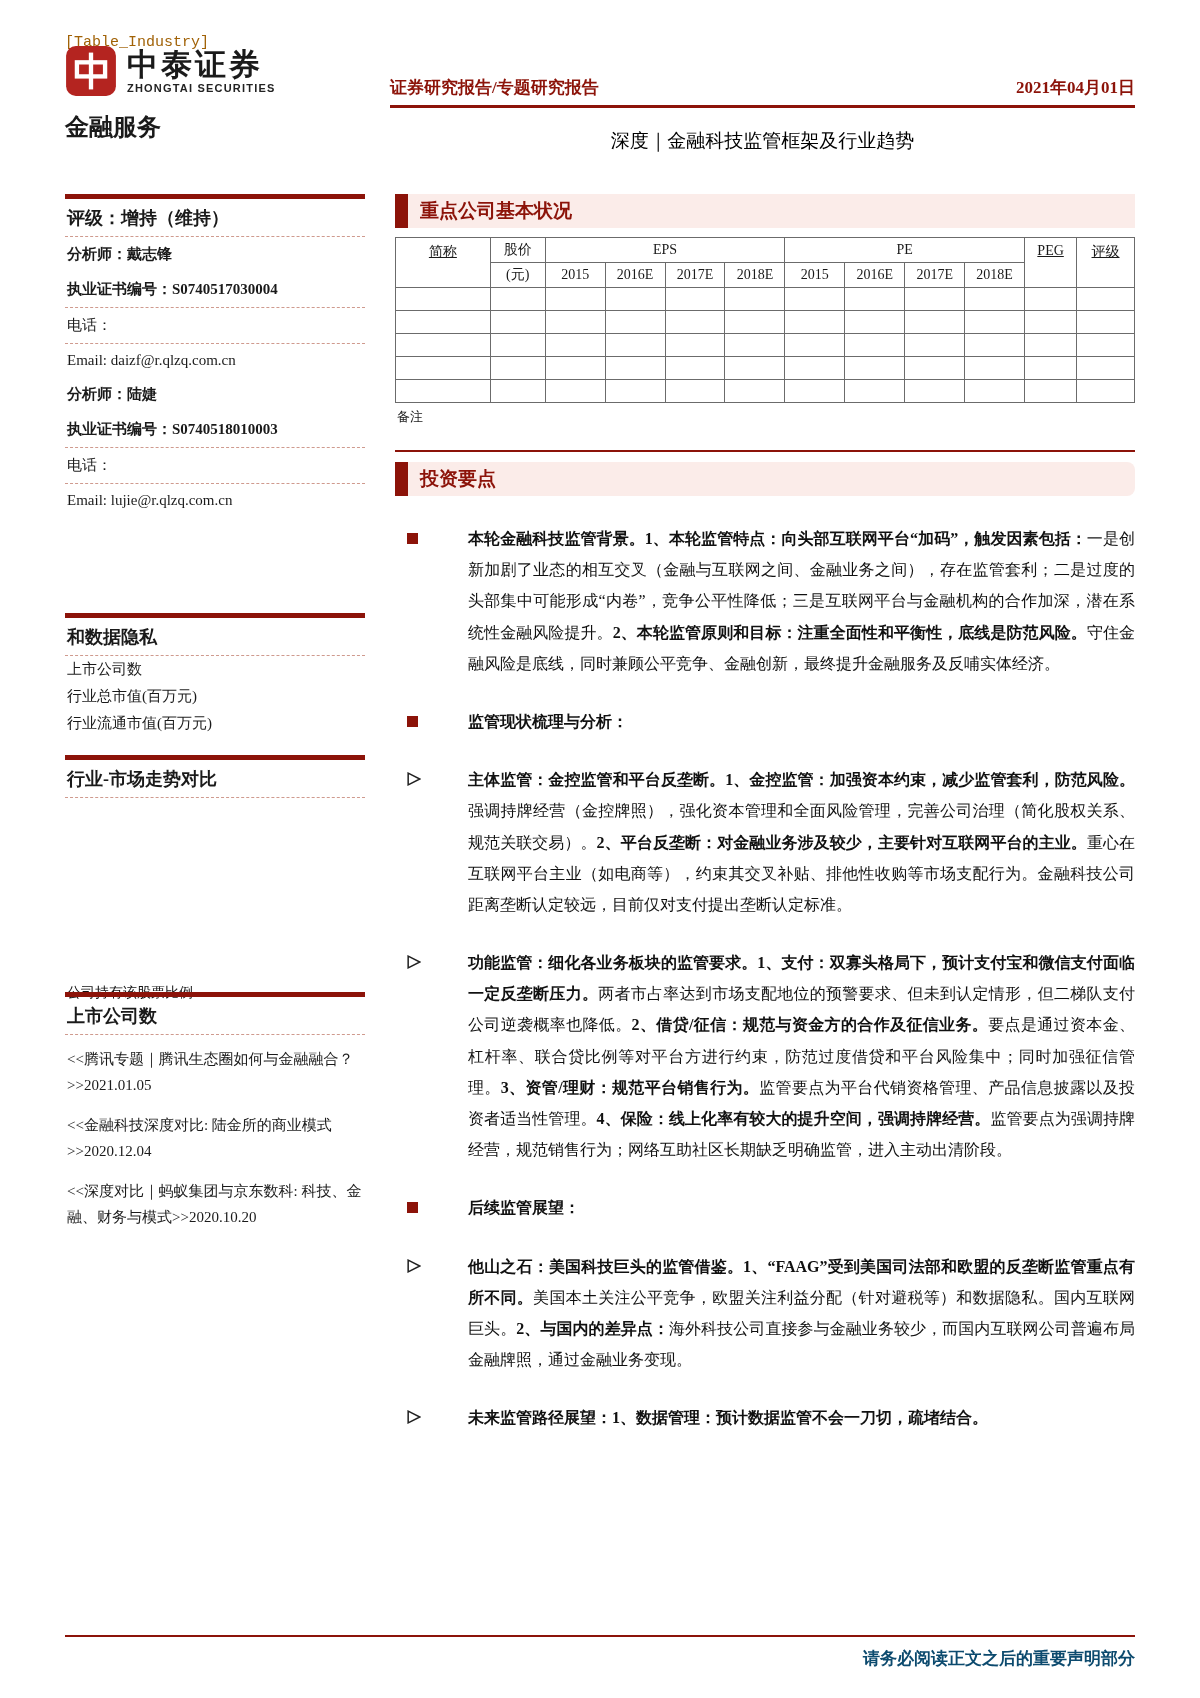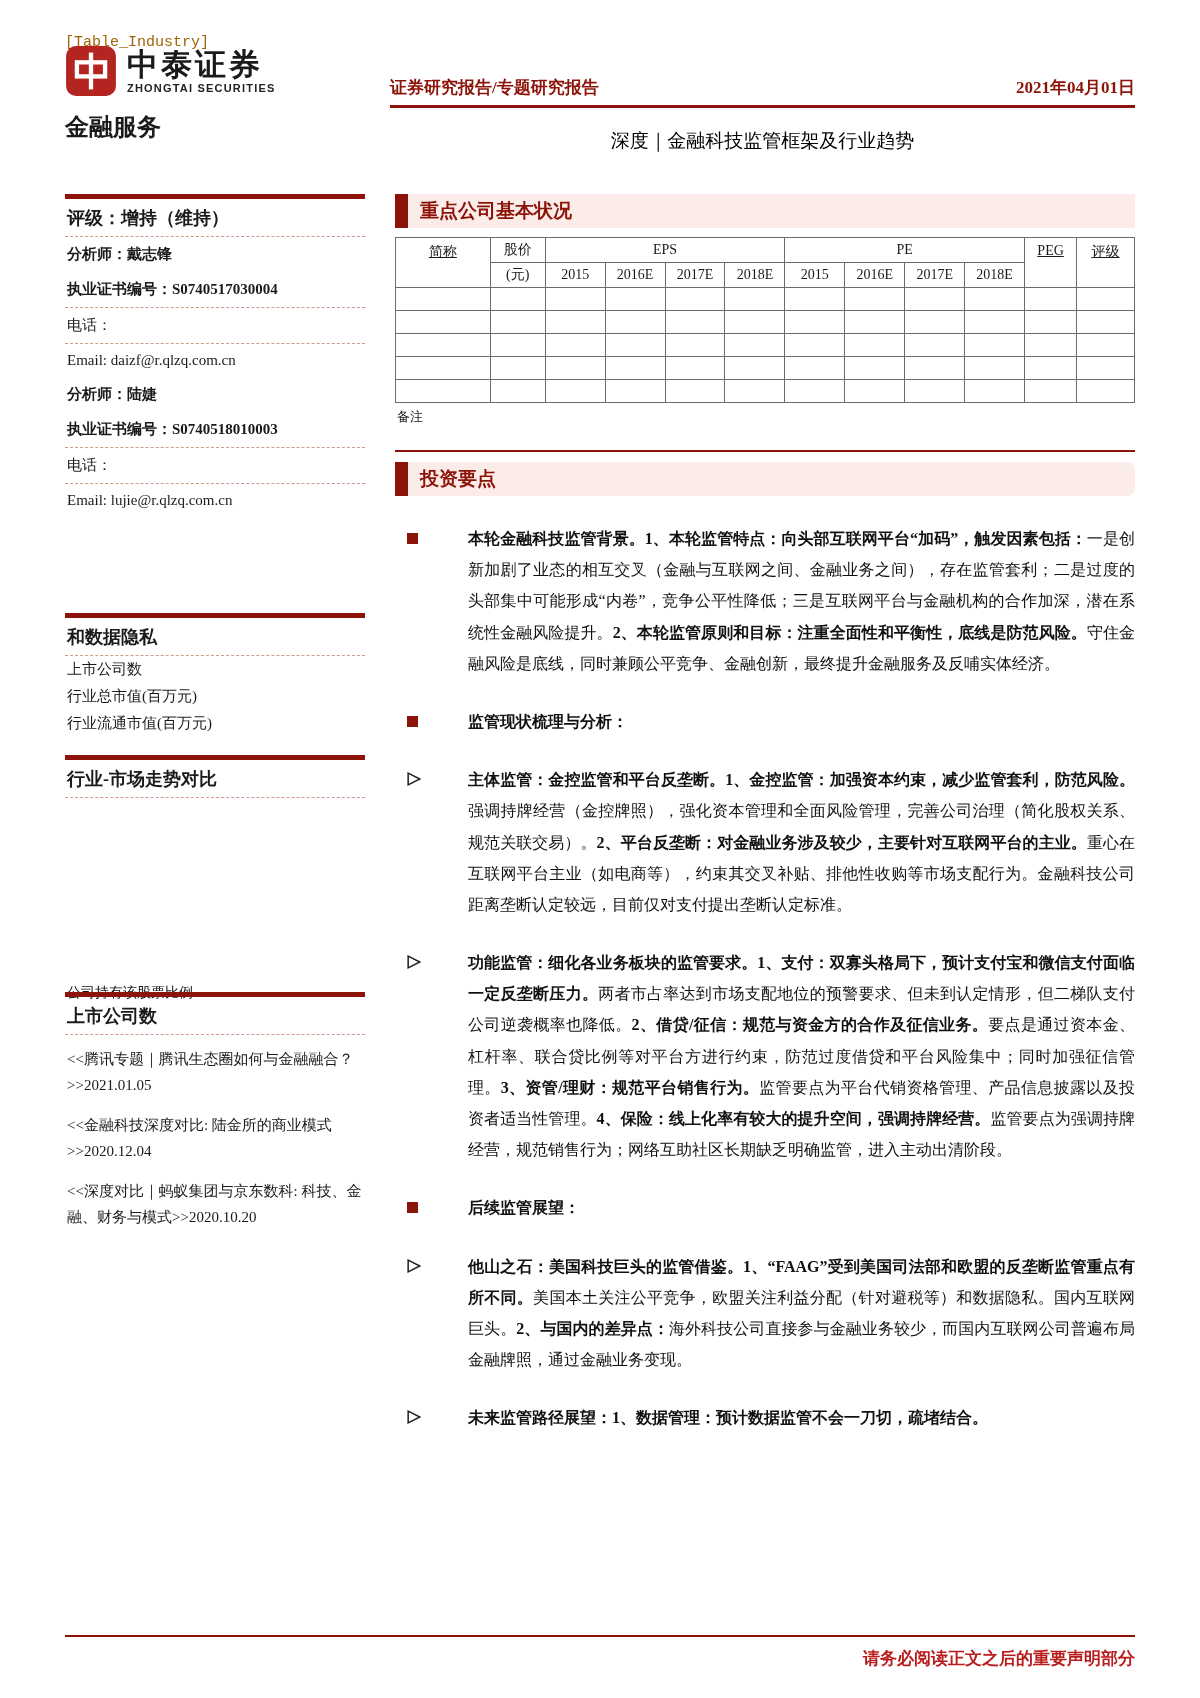--- a/index.html
+++ b/index.html
@@ -75,21 +75,21 @@
   .bullet-row{ display:flex; margin-top:27px; }
   .bullet-row .marker{ width:34px; flex:none; }
   .marker .sq-mark{ width:11px; height:11px; background:var(--accent); margin-top:10px; }
   .marker svg{ margin-top:8px; display:block; }
   .bullet-text{ flex:1; font-size:16px; line-height:1.95; text-align:justify; color:#111;margin-left:27px; }
   .seg-bold{ font-weight:bold; }
 
   
   .footer{ position:absolute; left:65px; right:65px; bottom:28px; }
   .footer-line{ height:2px; background:var(--accent); }
-  .footer-text{ text-align:right; font-weight:bold; font-size:17px; margin-top:10px; color:#b91c1c; }
+  .footer-text{ text-align:right; font-weight:bold; font-size:17px; margin-top:10px; color:#0c4a6e; }
 </style>
 </head>
 <body>
 
 <div class="page">
 
   <div class="top">
     <div class="table-tag">[Table_Industry]</div>
     <div class="brand">
       <span class="logo-icon">

